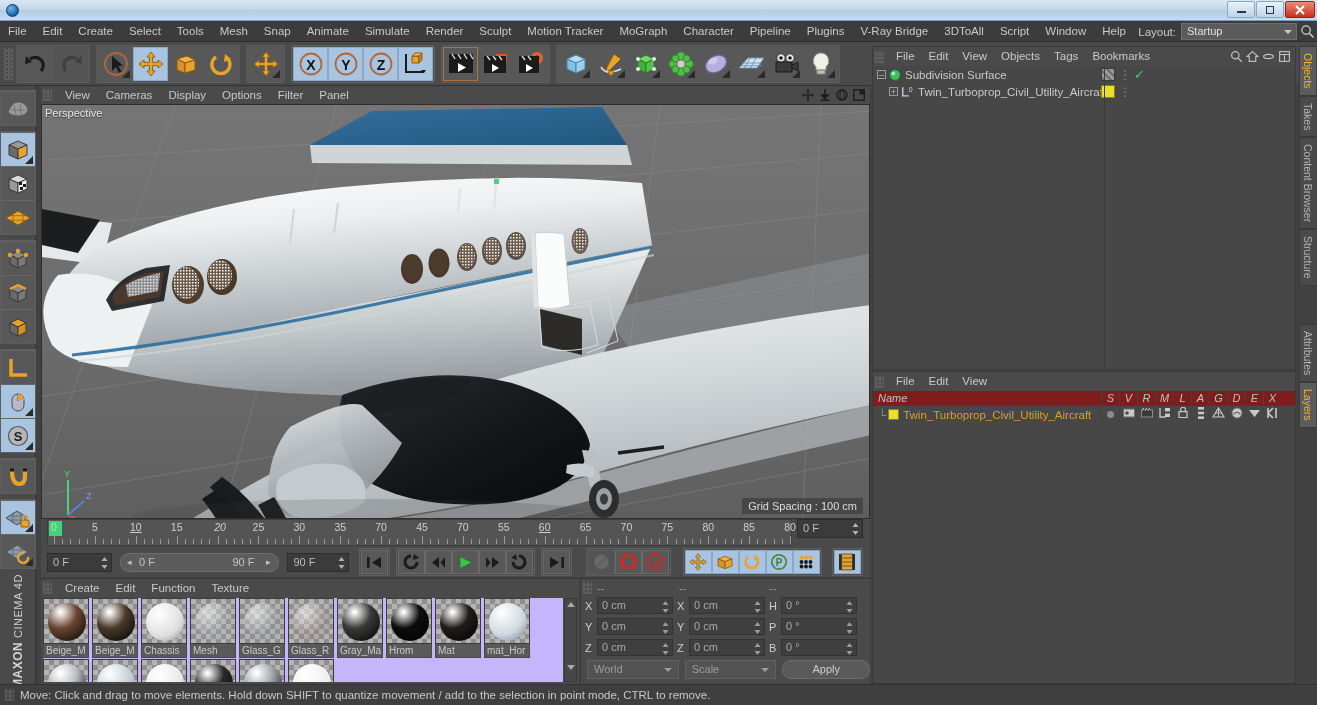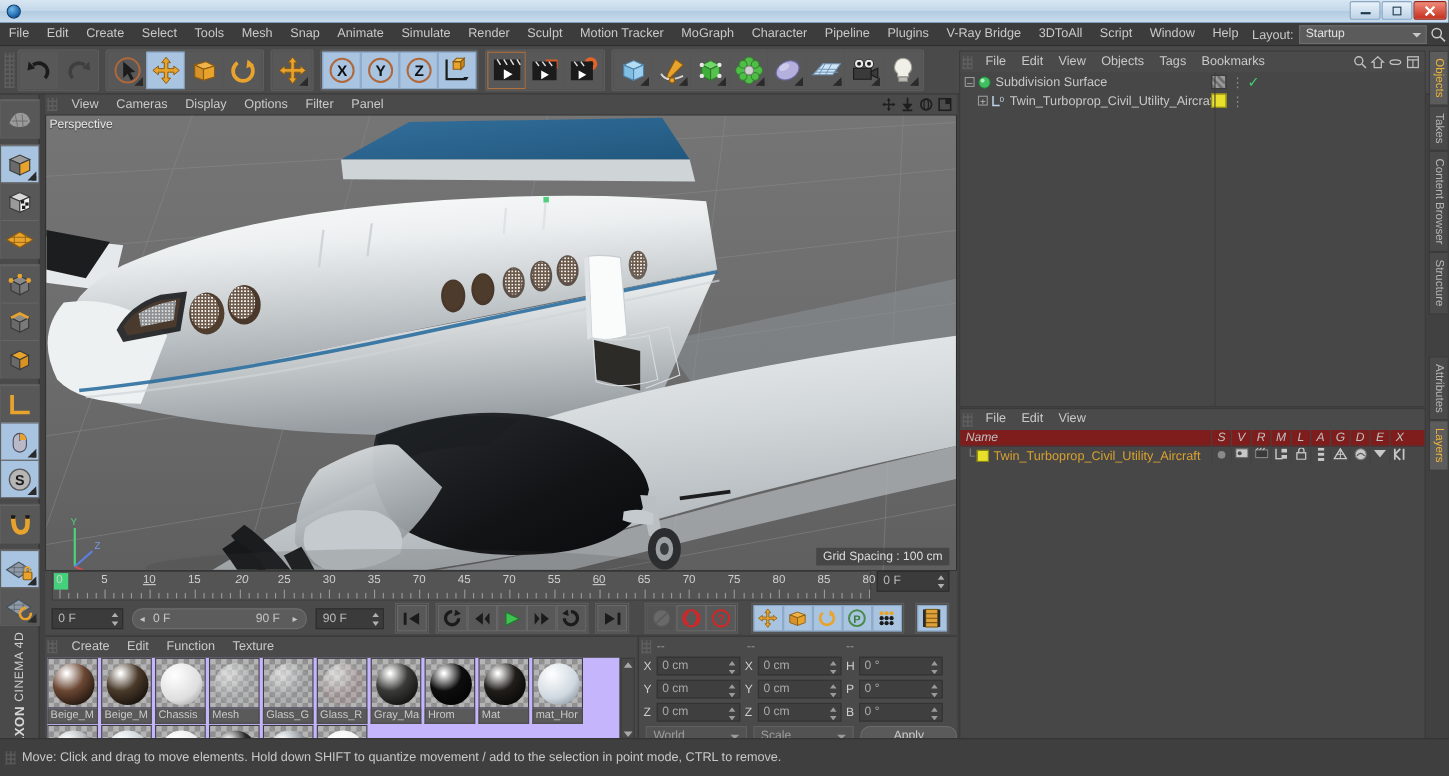--- a/index.html
+++ b/index.html
@@ -221,21 +221,21 @@
   .vtab {
     writing-mode:vertical-rl; text-orientation:mixed;
     background:#4a4a4a; color:#b5b5b5; font-size:10.5px;
     padding:6px 2px; border:1px solid #3a3a3a; border-right:none;
     width:17px; text-align:center; white-space:nowrap;
   }
   .vtab.active { background:#5c5c5c; color:#e8b33c; }
 
   
   .statusbar {
-    position:absolute; left:0; bottom:0; width:1317px; height:34px;
+    position:absolute; left:0; bottom:0; width:1317px; height:21px;
     background:#3f3f3f; border-top:1px solid #333; display:flex; align-items:center;
   }
   .sb-grip { width:9px;height:12px;
     background-image: repeating-linear-gradient(0deg,#6d6d6d 0 2px,transparent 2px 4px),
                       repeating-linear-gradient(90deg,#6d6d6d 0 2px,transparent 2px 4px);
     background-size:4px 4px; opacity:.55; margin:0 6px 0 5px;}
   .sb-text { font-size:11.5px; color:#c8c8c8; }
 
   .left-edge { position:absolute; left:0; top:86px; width:8px; height:598px; background:#414141;}
 </style>

